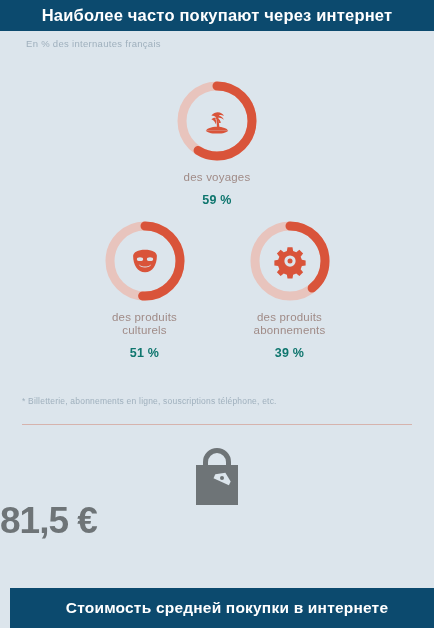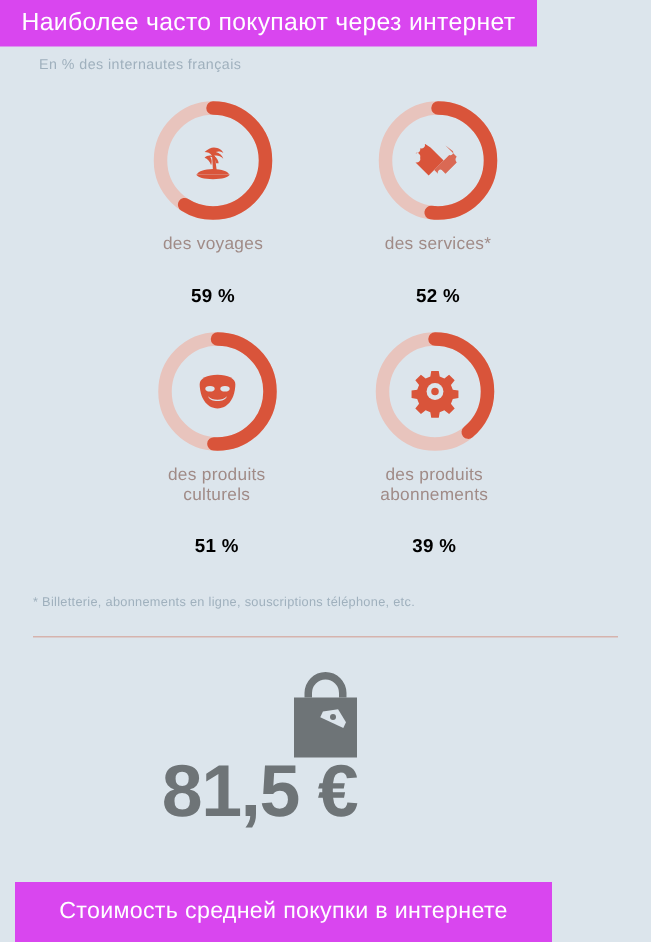--- a/index.html
+++ b/index.html
@@ -12,24 +12,24 @@
     height: 628px;
     background: #dce5ec;
     font-family: "Liberation Sans", sans-serif;
     overflow: hidden;
     position: relative;
   }
 
   .banner {
     position: absolute;
     left: 0;
-    width: 358px;
-    background: #d946ef;
+    width: 434px;
+    background: #0c4a6e;
     color: #ffffff;
-    font-weight: normal;
+    font-weight: bold;
     text-align: center;
     letter-spacing: 0.2px;
     display: flex;
     align-items: center;
     justify-content: center;
   }
   .banner-top {
     top: 0;
     height: 31px;
     font-size: 16.5px;
@@ -50,21 +50,21 @@
     letter-spacing: 0.3px;
   }
 
   .grid-row {
     position: absolute;
     left: 0;
     width: 434px;
     display: flex;
     justify-content: center;
   }
-  .row-1 { top: 64px; }
+  .row-1 { top: 78px; }
   .row-2 { top: 218px; }
 
   .cell {
     width: 145px;
     display: flex;
     flex-direction: column;
     align-items: center;
   }
   .row-1 .cell { width: 150px; }
 
@@ -98,24 +98,24 @@
 
   .cell-label {
     margin-top: 7px;
     font-size: 11.5px;
     color: #a08b87;
     text-align: center;
     line-height: 13px;
     letter-spacing: 0.2px;
   }
   .cell-value {
-    margin-top: 20px;
+    margin-top: 9px;
     font-size: 12.5px;
     font-weight: bold;
-    color: #000000;
+    color: #0f766e;
     text-align: center;
     letter-spacing: 0.2px;
   }
 
   .footnote {
     position: absolute;
     left: 22px;
     top: 396px;
     font-size: 8.5px;
     color: #9fb0bd;
@@ -143,22 +143,21 @@
     width: 62px;
     height: 66px;
     display: block;
   }
 
   .price {
     position: absolute;
     left: 0;
     top: 500px;
     width: 346px;
-    text-align: center;
-    font-size: 49px;
+    font-size: 37px;
     font-weight: bold;
     color: #6e7477;
     letter-spacing: -1px;
   }
 </style>
 </head>
 <body>
 
 <div class="banner banner-top">
   <span>Наиболее часто покупают через интернет</span>
@@ -182,38 +181,20 @@
             <path d="M32 41c9 0 17 3 17 6H15c0-3 8-6 17-6z"></path>
             <path d="M14 47h36c-2 3-8 5-18 5s-16-2-18-5z"></path>
           </g>
         </svg>
       </div>
     </div>
     <div class="cell-label">des voyages</div>
     <div class="cell-value">59 %</div>
   </div>
 
-  <div class="cell">
-    <div class="donut">
-      <svg viewBox="0 0 86 86">
-        <circle cx="43" cy="43" r="35" fill="none" stroke="#e8c4bd" stroke-width="9"></circle>
-        <circle cx="43" cy="43" r="35" fill="none" stroke="#d9543a" stroke-width="9" stroke-linecap="round" stroke-dasharray="114.4 219.9"></circle>
-      </svg>
-      <div class="donut-icon">
-        <svg viewBox="0 0 64 64">
-          <g fill="#d9543a">
-            <path d="M40 16l12 12a4 4 0 000 6l-12 12-4-4a3 3 0 00-4 4l-4-4 16-16a3 3 0 004-4z" opacity="0.85"></path>
-            <path d="M24 18l14 14-16 16-14-14a4 4 0 005-5 4 4 0 00-5-5 4 4 0 005-5 4 4 0 005-5z"></path>
-          </g>
-        </svg>
-      </div>
-    </div>
-    <div class="cell-label">des services*</div>
-    <div class="cell-value">52 %</div>
-  </div>
 
 </div>
 
 <div class="grid-row row-2">
 
   <div class="cell">
     <div class="donut">
       <svg viewBox="0 0 86 86">
         <circle cx="43" cy="43" r="35" fill="none" stroke="#e8c4bd" stroke-width="9"></circle>
         <circle cx="43" cy="43" r="35" fill="none" stroke="#d9543a" stroke-width="9" stroke-linecap="round" stroke-dasharray="112.2 219.9"></circle>

